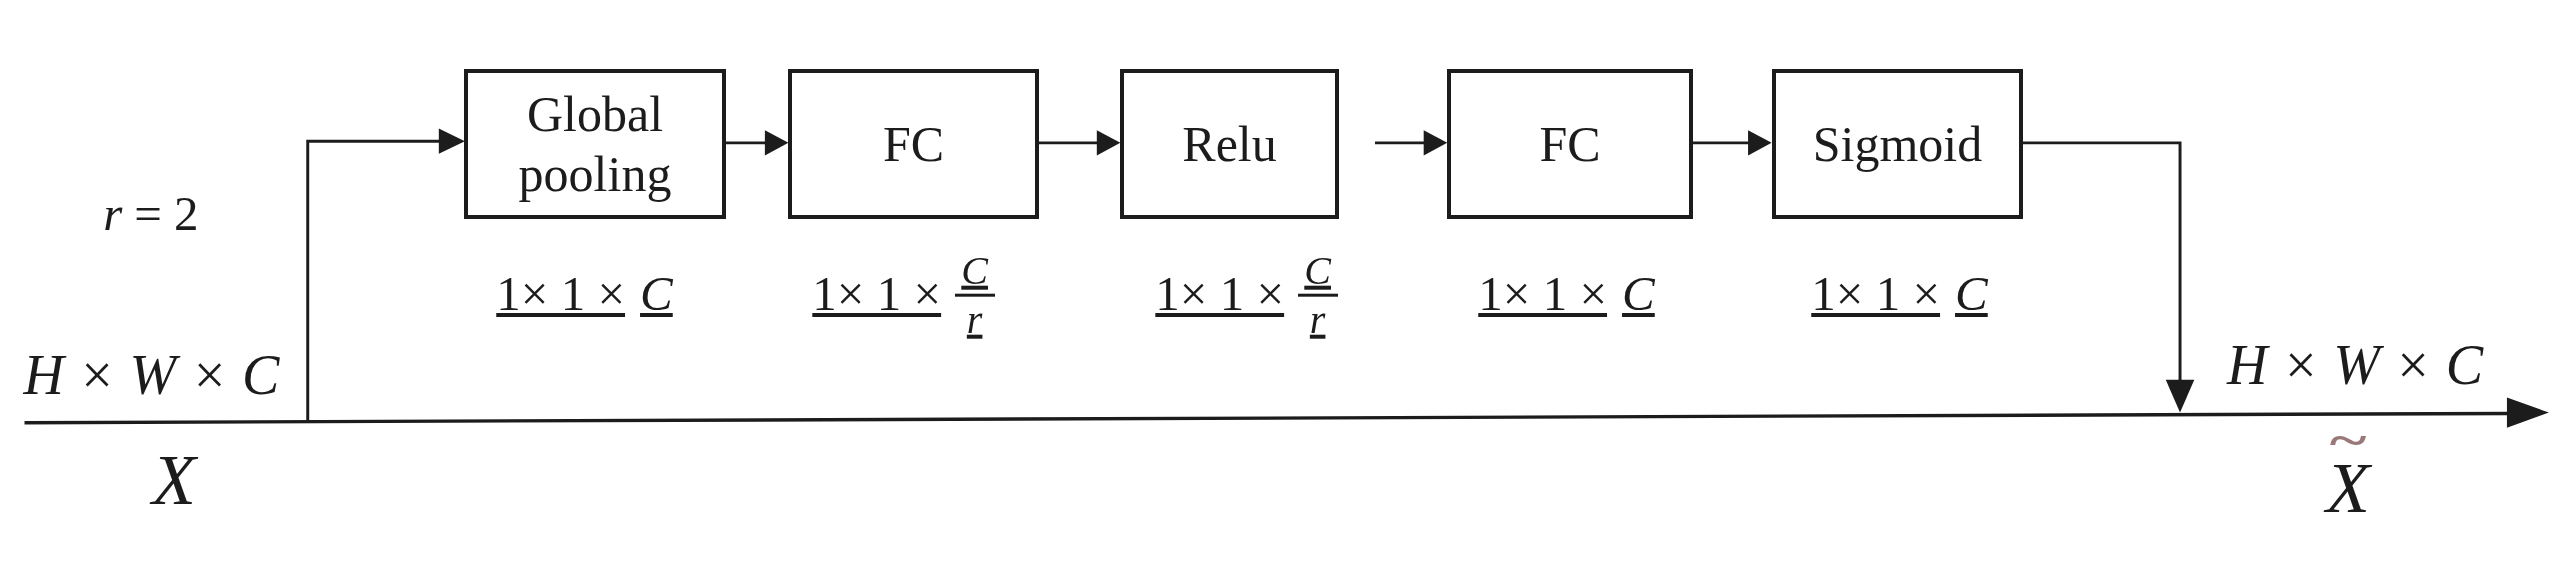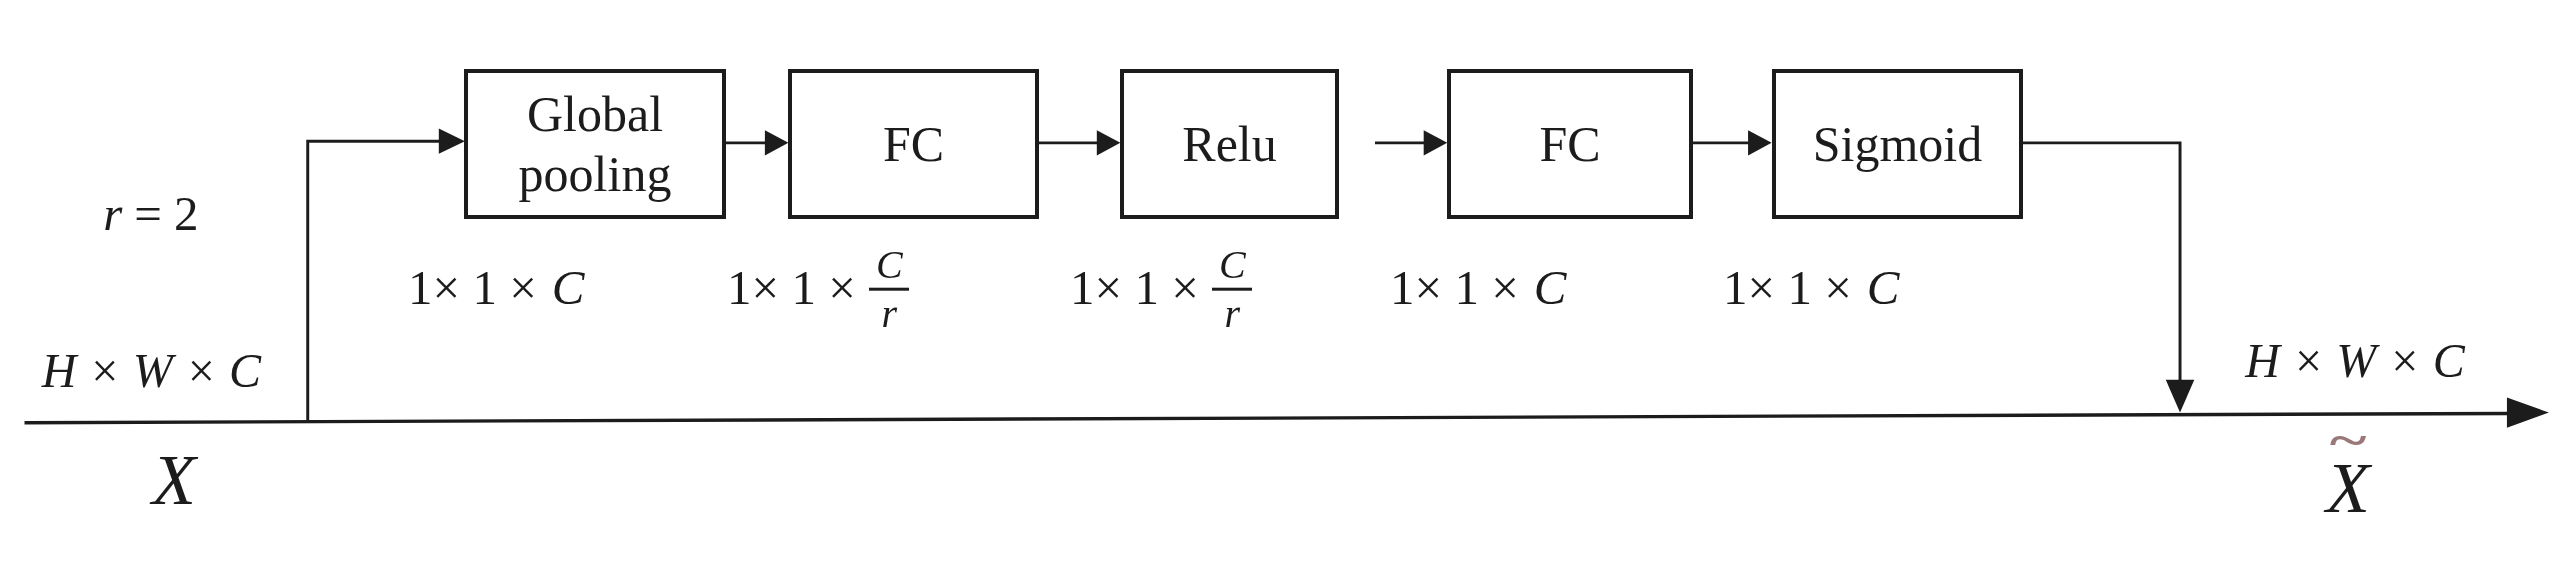--- a/index.html
+++ b/index.html
@@ -32,23 +32,23 @@
     padding: 0 11.8px;
   }
   .b1 { left: 464px;  width: 262px; }
   .b2 { left: 788px;  width: 251px; }
   .b3 { left: 1120px; width: 219px; }
   .b4 { left: 1447px; width: 246px; }
   .b5 { left: 1772px; width: 251px; }
   
   .dim {
     position: absolute;
-    top: 254px; height: 67px; width: 353px;
-    display: flex; align-items: center; justify-content: flex-start;
-    font-size: 49px; white-space: nowrap;
+    top: 260px; height: 67px; width: 353px;
+    display: flex; align-items: center; justify-content: center;
+    font-size: 49px; white-space: nowrap; text-decoration: underline;
   }
   .d1 { left: 408px; }
   .d2 { left: 727px; }
   .d3 { left: 1070px; }
   .d4 { left: 1390px; }
   .d5 { left: 1723px; }
   .dim .var { font-style: italic; margin-left: 15px; }
   .frac {
     display: inline-flex; flex-direction: column; align-items: center;
     margin-left: 13.5px; transform: translateY(1.7px);
@@ -61,21 +61,21 @@
   
   .ratio {
     position: absolute; left: 50px; top: 185px; width: 202px;
     display: flex; justify-content: center; align-items: baseline;
     font-size: 49px;
   }
   .ratio .it { font-style: italic; }
   .ratio .rest { margin-left: 11.8px; }
   .hwc {
     position: absolute; width: 286px;
-    text-align: center; font-style: italic; font-size: 48px;
+    text-align: center; font-style: italic; font-size: 56px;
     white-space: nowrap;
   }
   .hwc-left  { left: 8.4px;   top: 343px; }
   .hwc-right { left: 2212px; top: 333px; }
   .xin {
     position: absolute; left: 90px; top: 444px; width: 168px;
     text-align: center; font-style: italic; font-size: 72px; line-height: 72px;
   }
   .xout {
     position: absolute; left: 2264px; top: 426px; width: 168px;

